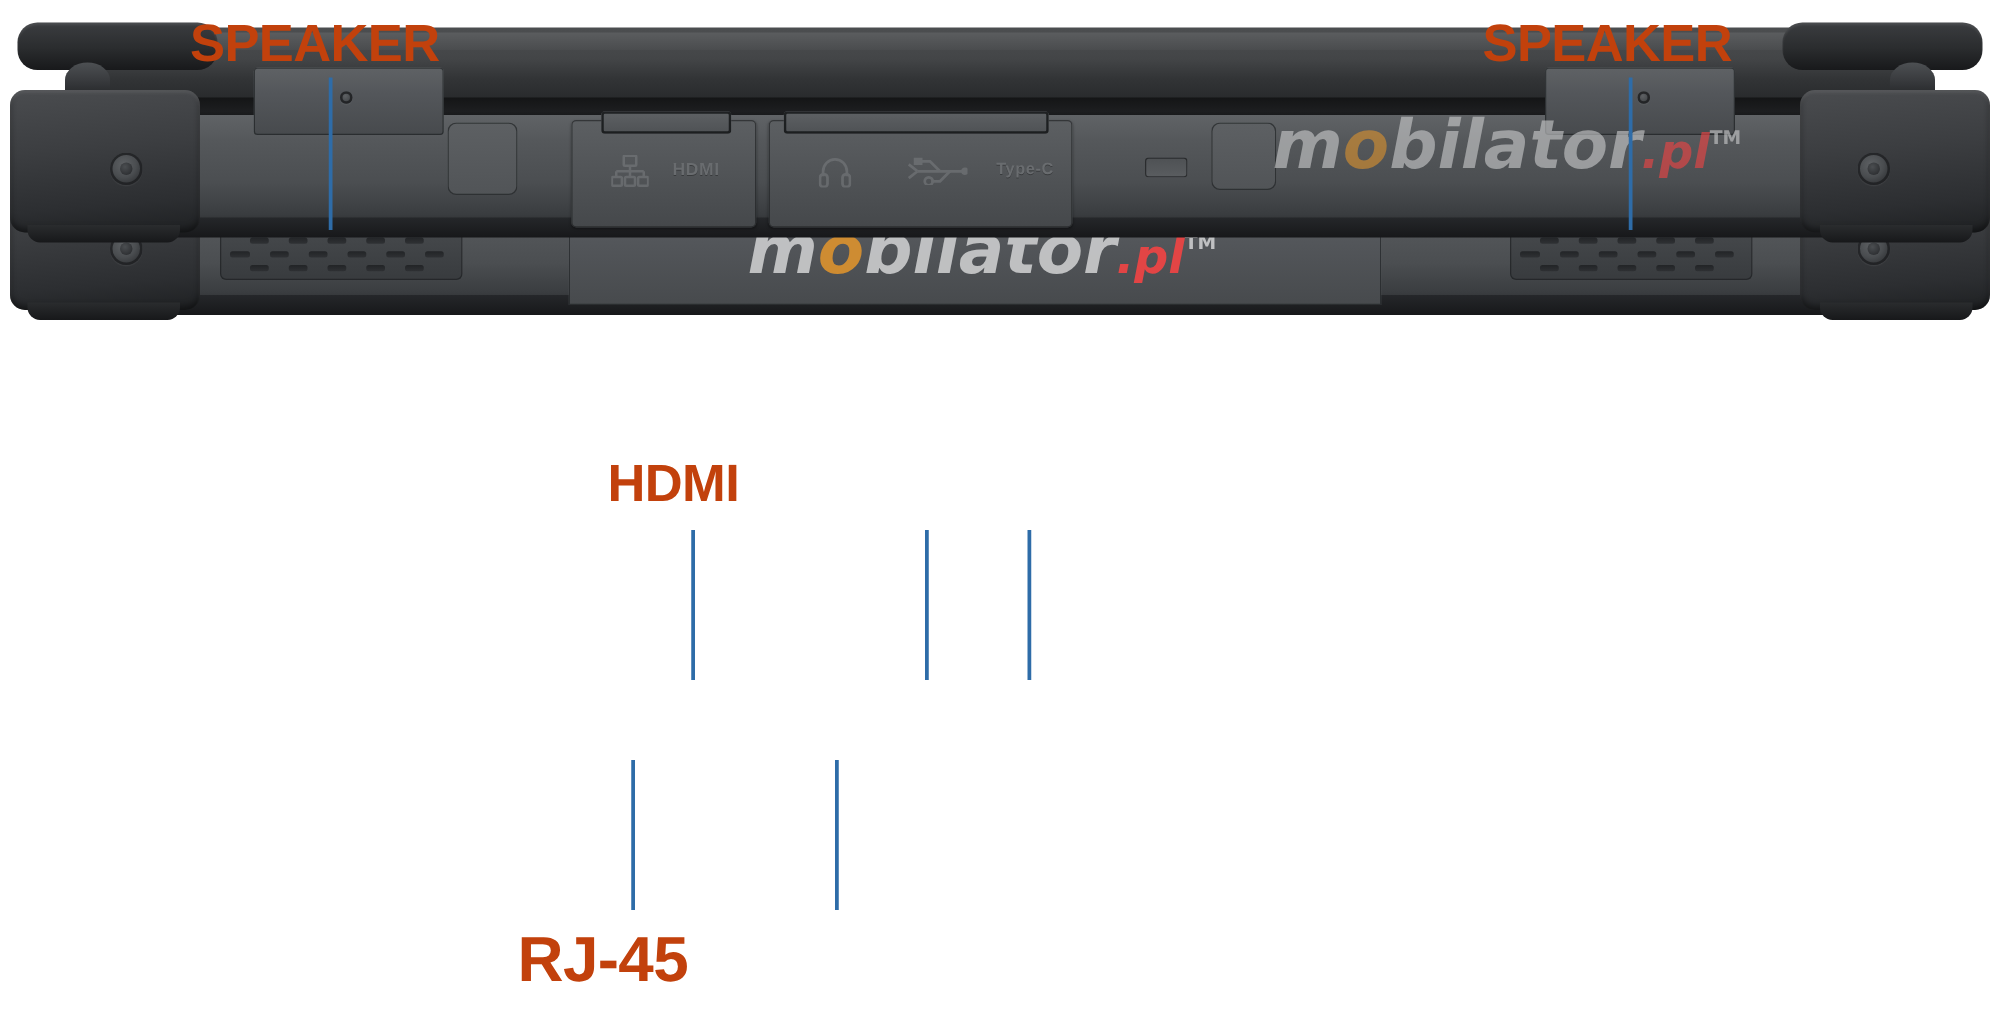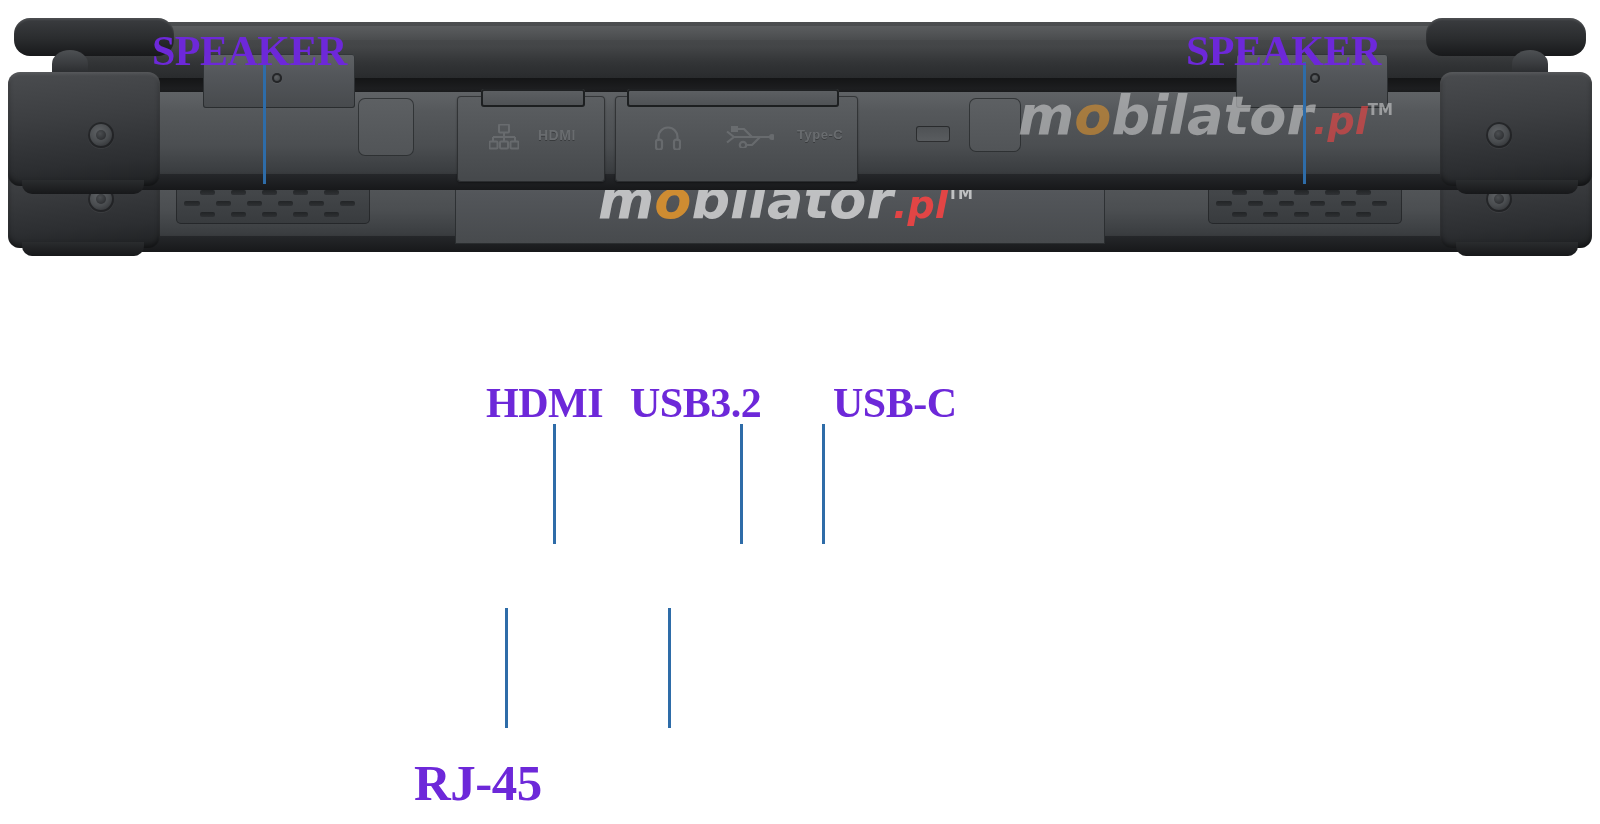--- a/index.html
+++ b/index.html
@@ -9,27 +9,26 @@
     background:#ffffff;
     font-family:"Liberation Sans", sans-serif;
     overflow:hidden;
     position:relative;
   }
   .stage{position:absolute;left:0;top:0;width:1600px;height:824px;}
 
   
   .callout-label{
     position:absolute;
-    color:#6d28d9;
+    color:#c2410c;
     font-weight:bold;
-    font-family:Liberation Serif, serif;
+    font-family:Liberation Sans, sans-serif;
     white-space:nowrap;
     letter-spacing:-0.5px;
     line-height:1;
-    margin-top:16px;
   }
   .leader{
     position:absolute;
     width:3px;
     background:#2E6CA8;
   }
 
   
   .device{position:absolute;}
 
@@ -344,23 +343,21 @@
   <div class="leader" style="left:263px;top:62px;height:122px;"></div>
   <div class="callout-label" style="left:152px;top:14px;font-size:42px;">SPEAKER</div>
 
   <div class="leader" style="left:1303px;top:62px;height:122px;"></div>
   <div class="callout-label" style="left:1186px;top:14px;font-size:42px;">SPEAKER</div>
 
   <div class="leader" style="left:553px;top:424px;height:120px;"></div>
   <div class="callout-label" style="left:486px;top:366px;font-size:42px;">HDMI</div>
 
   <div class="leader" style="left:740px;top:424px;height:120px;"></div>
-  <div class="callout-label" style="left:630px;top:366px;font-size:42px;">USB3.2</div>
 
   <div class="leader" style="left:822px;top:424px;height:120px;"></div>
-  <div class="callout-label" style="left:833px;top:366px;font-size:42px;">USB-C</div>
 
   <div class="leader" style="left:505px;top:608px;height:120px;"></div>
   <div class="callout-label" style="left:414px;top:742px;font-size:51px;">RJ-45</div>
 
   <div class="leader" style="left:668px;top:608px;height:120px;"></div>
 
 </div>
 
 </body></html>

